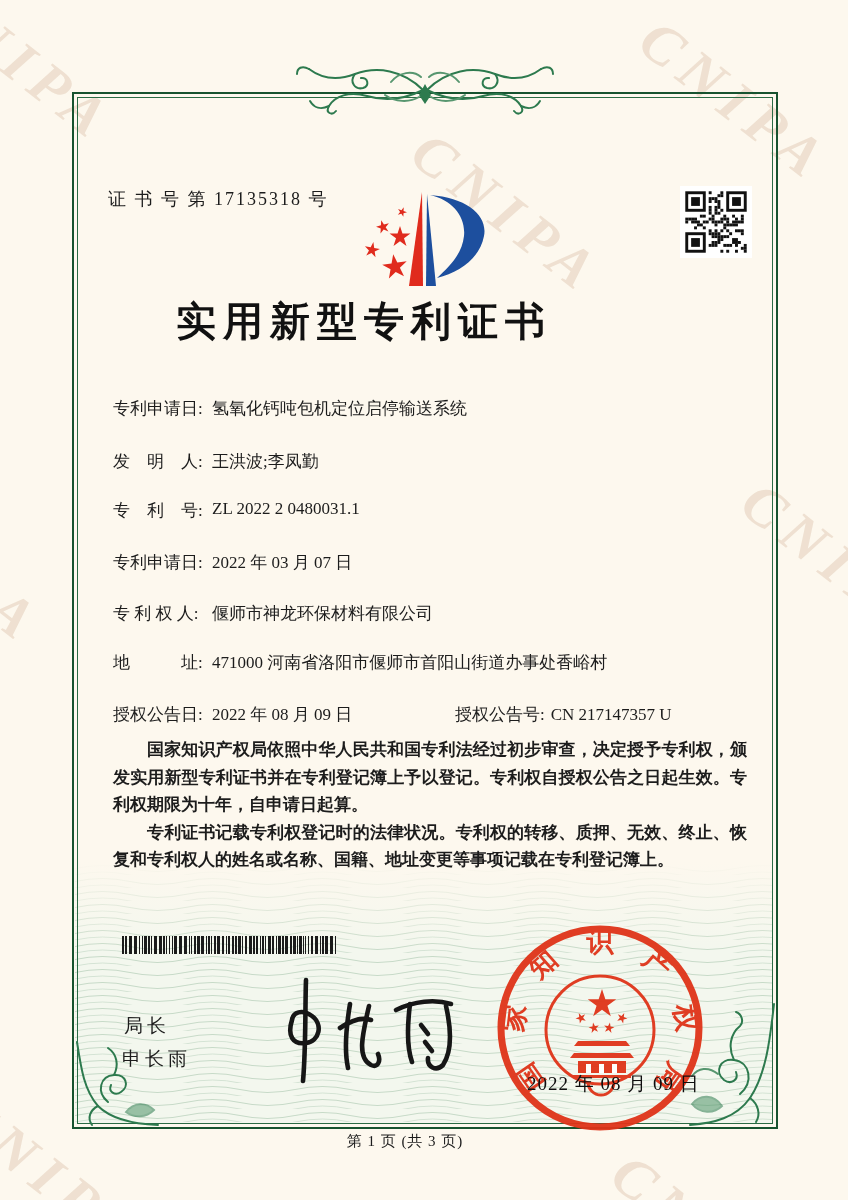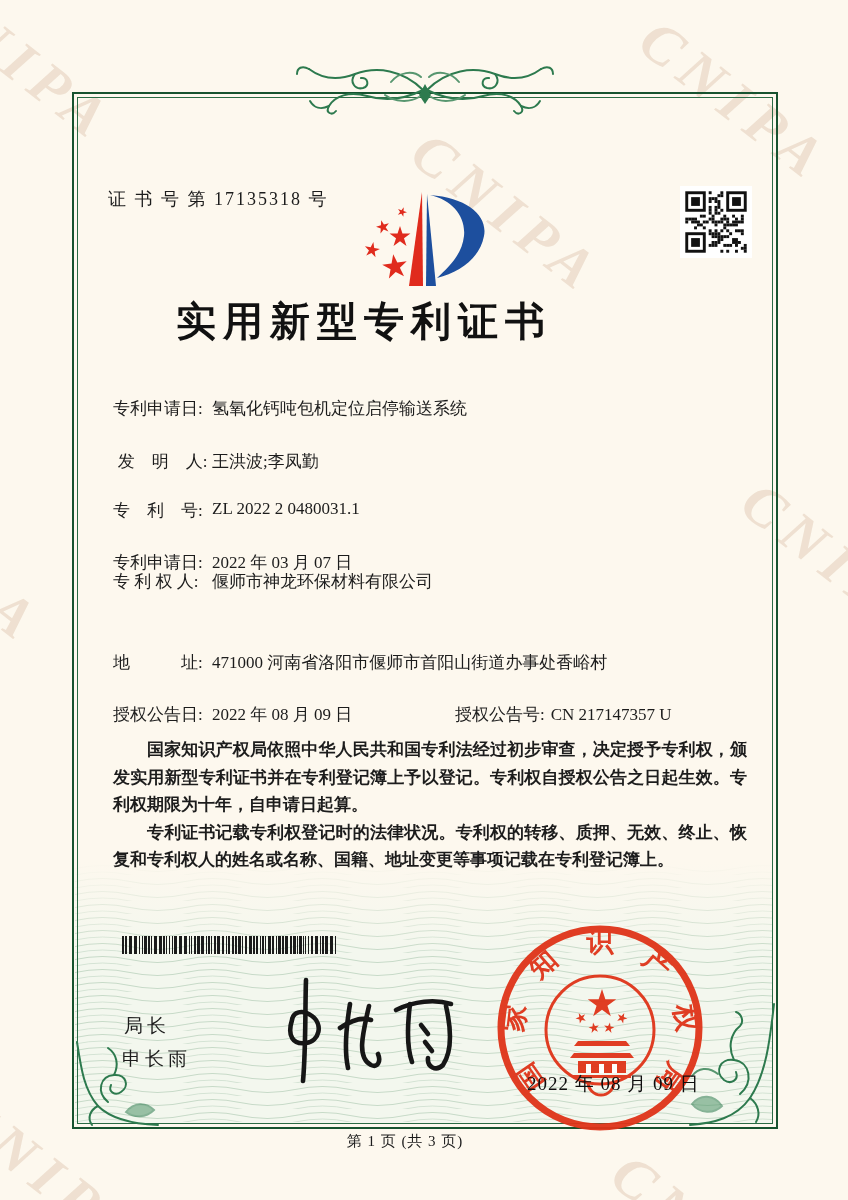--- a/index.html
+++ b/index.html
@@ -278,33 +278,33 @@
         <use href="#star" transform="translate(45,89) scale(13) rotate(-8)"></use>
       </g>
     </svg>
 
     <div class="doc-title">实用新型专利证书</div>
 
     <div class="frow" style="top:357px;">
       <span class="lab">专利申请日:</span>
       <span class="val">氢氧化钙吨包机定位启停输送系统</span>
     </div>
-    <div class="frow" style="top:410px;text-align:center;">
+    <div class="frow" style="top:410px;">
       <span class="lab">发　明　人:</span>
       <span class="val">王洪波;李凤勤</span>
     </div>
     <div class="frow" style="top:459px;">
       <span class="lab">专　利　号:</span>
       <span class="val">ZL 2022 2 0480031.1</span>
     </div>
     <div class="frow" style="top:511px;">
       <span class="lab">专利申请日:</span>
       <span class="val">2022 年 03 月 07 日</span>
     </div>
-    <div class="frow" style="top:530px;">
+    <div class="frow" style="top:562px;">
       <span class="lab">专 利 权 人:</span>
       <span class="val">偃师市神龙环保材料有限公司</span>
     </div>
     <div class="frow" style="top:611px;">
       <span class="lab">地　　　址:</span>
       <span class="val">471000 河南省洛阳市偃师市首阳山街道办事处香峪村</span>
     </div>
     <div class="frow" style="top:663px;">
       <span class="lab">授权公告日:</span>
       <span class="val">2022 年 08 月 09 日</span>

